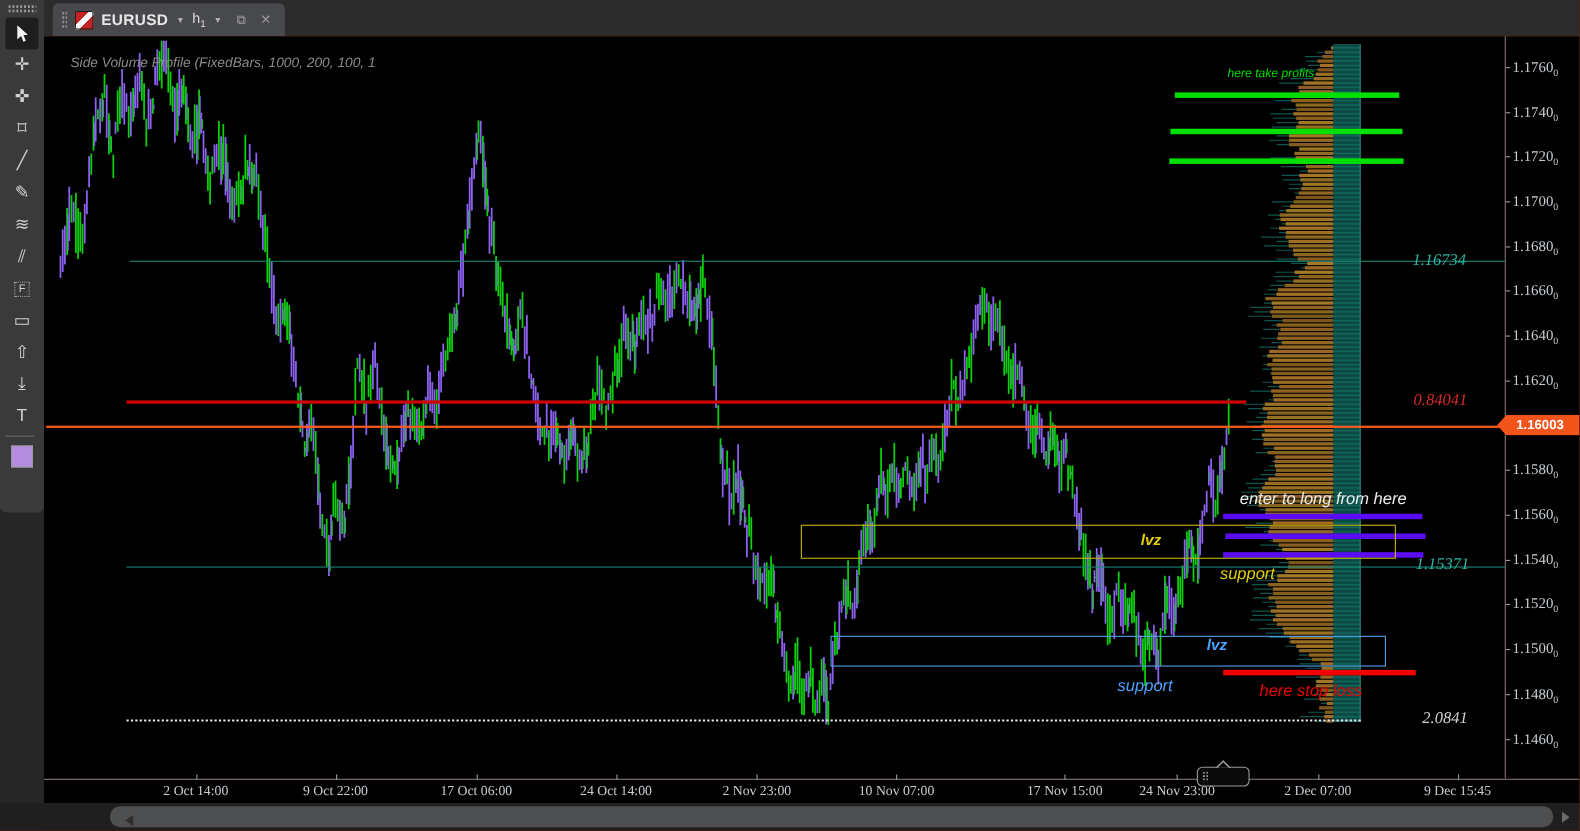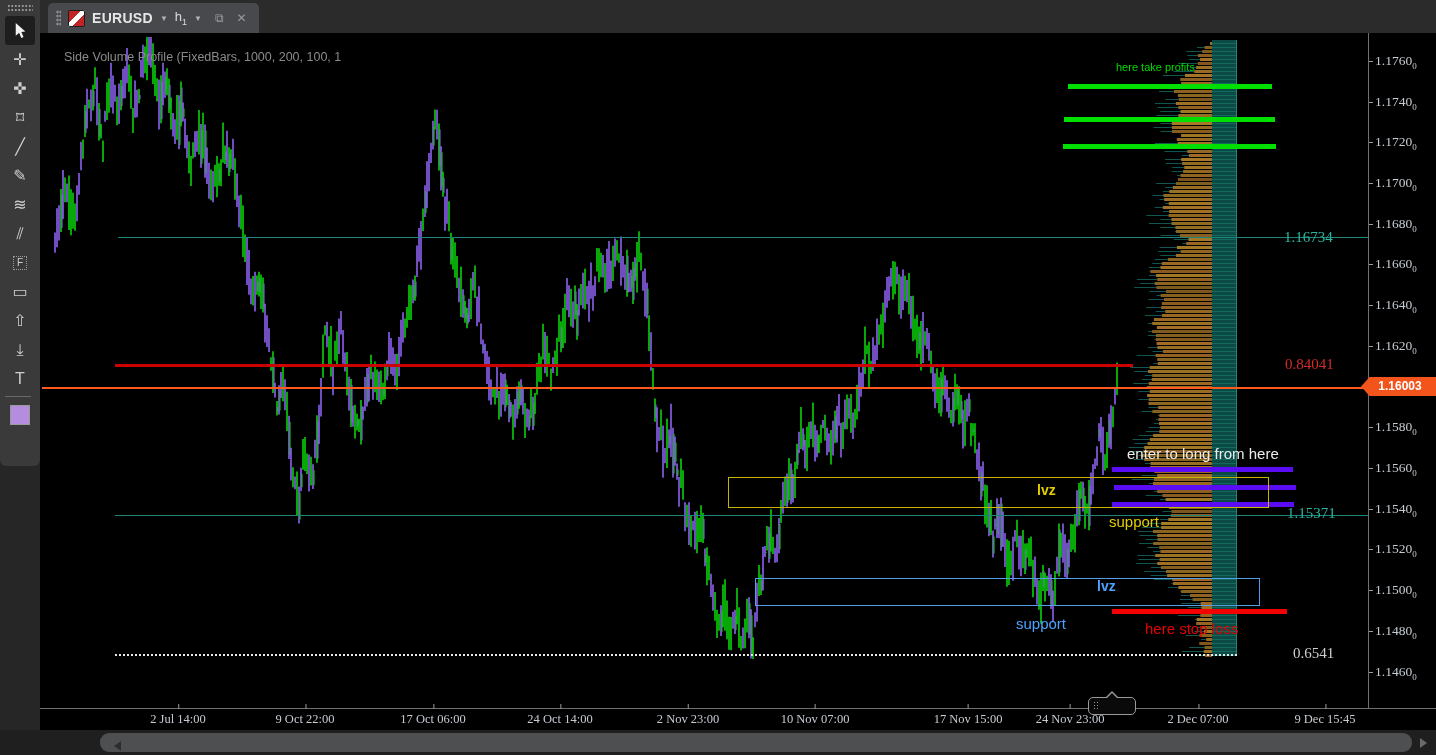--- a/index.html
+++ b/index.html
@@ -27,21 +27,21 @@
              border-radius:0 0 6px 6px;display:flex;flex-direction:column;align-items:center;padding-top:4px;}
   .tgrip{width:26px;height:8px;margin-bottom:4px;
          background-image:radial-gradient(#9a9a9a .9px,transparent 1.1px);background-size:3.5px 4px;}
   .tool{width:30px;height:29px;display:flex;align-items:center;justify-content:center;
         color:#cfcfcf;font-size:16px;line-height:1;cursor:pointer;}
   .tool.selected{background:#1e1e1e;border-radius:3px;}
   .tool .fbox{font-size:10px;color:#cfcfcf;border:1px dotted #9a9a9a;padding:1px 3px;}
   .tool .swatch{width:18px;height:18px;border:1px solid #9a9a9a;}
   .tooldiv{width:26px;height:1px;background:#6a6a6a;margin:3px 0;}
   
-  #chart{position:absolute;left:40px;top:33px;width:1328px;height:675px;background:#000;}
+  #chart{position:absolute;left:40px;top:33px;width:1328px;height:675px;background:#000;font-style:italic;}
   #plot{position:absolute;left:0;top:0;}
   #chart-title{position:absolute;left:24px;top:17px;color:#8a8a8a;font-size:12.5px;z-index:3;}
   .hline,.dline,.rect,.ann{position:absolute;z-index:4;}
   .ann{white-space:nowrap;line-height:1.1;}
   .rect{background:transparent;}
   
   #paxis{position:absolute;left:1368px;top:33px;width:68px;height:675px;background:#000;
          border-left:1px solid #6f6f6f;font-family:"Liberation Serif",serif;}
   .ptick{position:absolute;left:0;color:#c6ccd2;font-size:13.5px;white-space:nowrap;}
   .ptick .tm{display:inline-block;width:4px;height:1px;background:#9a9a9a;vertical-align:middle;margin-right:2px;}
@@ -1247,21 +1247,21 @@
       <div class="ann" style="left: 1076px; top: 28px; color: rgb(0, 221, 0); font-size: 11px;">here take profits</div>
       <div class="ann" style="left: 1087px; top: 413px; color: rgb(236, 236, 236); font-size: 15px; text-align: right;">enter to long from here</div>
       <div class="ann" style="left: 997px; top: 450px; color: rgb(227, 207, 0); font-size: 14px; font-weight: bold;">lvz</div>
       <div class="ann" style="left: 1069px; top: 481px; color: rgb(227, 207, 0); font-size: 15px;">support</div>
       <div class="ann" style="left: 1057px; top: 546px; color: rgb(77, 163, 255); font-size: 14px; font-weight: bold;">lvz</div>
       <div class="ann" style="left: 976px; top: 583px; color: rgb(77, 163, 255); font-size: 15px;">support</div>
       <div class="ann" style="left: 1105px; top: 588px; color: rgb(232, 0, 0); font-size: 15px;">here stop loss</div>
       <div class="ann" style="left: 1244px; top: 196px; color: rgb(42, 181, 160); font-size: 15px; font-family: &quot;Liberation Serif&quot;, serif;">1.16734</div>
       <div class="ann" style="left: 1245px; top: 323px; color: rgb(212, 42, 42); font-size: 15px; font-family: &quot;Liberation Serif&quot;, serif;">0.84041</div>
       <div class="ann" style="left: 1247px; top: 472px; color: rgb(42, 181, 160); font-size: 15px; font-family: &quot;Liberation Serif&quot;, serif;">1.15371</div>
-      <div class="ann" style="left: 1253px; top: 612px; color: rgb(207, 207, 207); font-size: 15px; font-family: &quot;Liberation Serif&quot;, serif;">0.6541</div>
+      <div class="ann" style="left: 1253px; top: 612px; color: rgb(207, 207, 207); font-size: 15px; font-family: &quot;Liberation Serif&quot;, serif;">2.0841</div>
     </div>
 
   <div id="paxis">
       <div class="ptick" style="top: 20px;"><span class="tm"></span>1.1760<sub>0</sub></div>
       <div class="ptick" style="top: 61px;"><span class="tm"></span>1.1740<sub>0</sub></div>
       <div class="ptick" style="top: 101px;"><span class="tm"></span>1.1720<sub>0</sub></div>
       <div class="ptick" style="top: 142px;"><span class="tm"></span>1.1700<sub>0</sub></div>
       <div class="ptick" style="top: 183px;"><span class="tm"></span>1.1680<sub>0</sub></div>
       <div class="ptick" style="top: 223px;"><span class="tm"></span>1.1660<sub>0</sub></div>
       <div class="ptick" style="top: 264px;"><span class="tm"></span>1.1640<sub>0</sub></div>
@@ -1270,21 +1270,21 @@
       <div class="ptick" style="top: 427px;"><span class="tm"></span>1.1560<sub>0</sub></div>
       <div class="ptick" style="top: 468px;"><span class="tm"></span>1.1540<sub>0</sub></div>
       <div class="ptick" style="top: 508px;"><span class="tm"></span>1.1520<sub>0</sub></div>
       <div class="ptick" style="top: 549px;"><span class="tm"></span>1.1500<sub>0</sub></div>
       <div class="ptick" style="top: 590px;"><span class="tm"></span>1.1480<sub>0</sub></div>
       <div class="ptick" style="top: 631px;"><span class="tm"></span>1.1460<sub>0</sub></div>
       <div id="price-badge" style="top: 344px;">1.16003</div>
     </div>
 
   <div id="taxis">
-      <div class="ttick" style="left: 138px;">2 Jul 14:00</div>
+      <div class="ttick" style="left: 138px;">2 Oct 14:00</div>
       <div class="ttick" style="left: 265px;">9 Oct 22:00</div>
       <div class="ttick" style="left: 393px;">17 Oct 06:00</div>
       <div class="ttick" style="left: 520px;">24 Oct 14:00</div>
       <div class="ttick" style="left: 648px;">2 Nov 23:00</div>
       <div class="ttick" style="left: 775px;">10 Nov 07:00</div>
       <div class="ttick" style="left: 928px;">17 Nov 15:00</div>
       <div class="ttick" style="left: 1030px;">24 Nov 23:00</div>
       <div class="ttick" style="left: 1158px;">2 Dec 07:00</div>
       <div class="ttick" style="left: 1285px;">9 Dec 15:45</div>
     </div>

